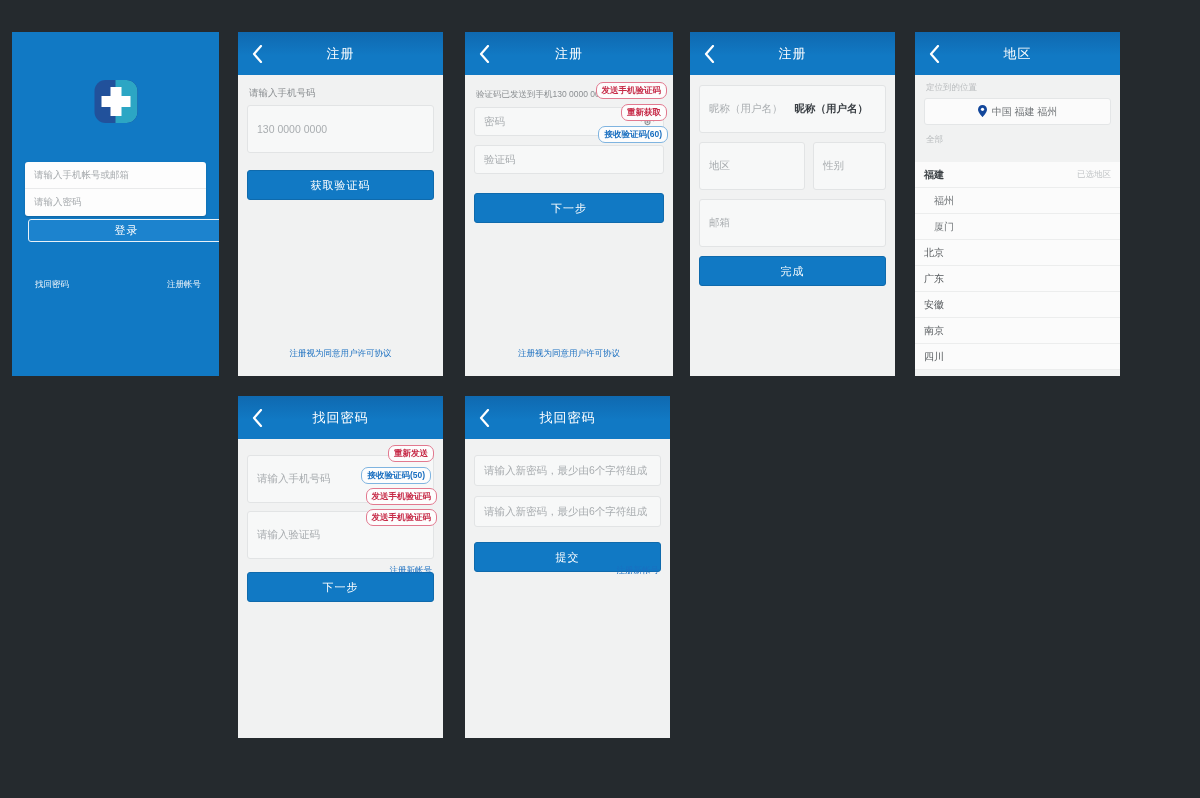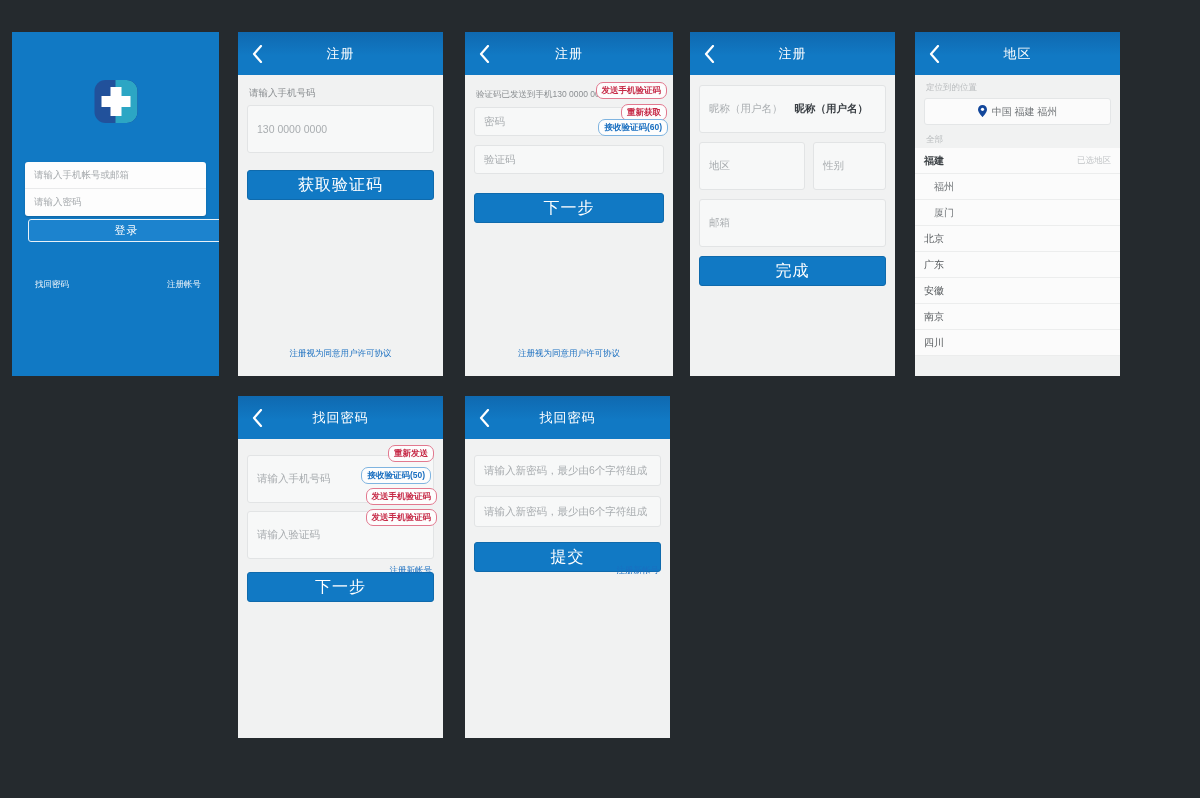--- a/index.html
+++ b/index.html
@@ -53,21 +53,21 @@
     position: relative;
   }
   .input.tall { height: 48px; }
   .input .val { color: #3a3f44; font-weight: bold; }
   .btn-primary {
     background: #1179c4;
     border: 1px solid #0f6aac;
     border-radius: 3px;
     height: 30px;
     display: flex; align-items: center; justify-content: center;
-    color: #fff; font-size: 16px; letter-spacing: 1px;
+    color: #fff; font-size: 11px; letter-spacing: 1px;
     cursor: pointer;
   }
   .pill {
     position: absolute;
     border-radius: 7px;
     background: #fdfdfd;
     font-size: 8.5px;
     padding: 2px 5px;
     line-height: 1.25;
     white-space: nowrap;
@@ -160,21 +160,21 @@
   #reg3 .btn-primary { margin-top: 9px; }
 
   
   #region { left: 915px; top: 32px; width: 205px; height: 344px; }
   #region .sect-label { font-size: 8.5px; color: #b9bcbe; margin: 7px 0 4px 2px; }
   .loc-box {
     background: #fbfbfb; border: 1px solid #e4e6e7; border-radius: 3px;
     height: 27px; display: flex; align-items: center; justify-content: center;
     gap: 5px; font-size: 10px; color: #6e7275;
   }
-  .all-label { font-size: 8.5px; color: #b9bcbe; margin: 9px 0 2px 2px; }
+  .all-label { font-size: 8.5px; color: #b9bcbe; margin: 9px 0 16px 2px; }
   .reg-list { background: #fbfbfb; }
   .reg-row {
     height: 26px; display: flex; align-items: center; justify-content: space-between;
     padding: 0 9px; font-size: 10px; color: #55595c;
     border-bottom: 1px solid #eceded;
     cursor: pointer;
   }
   .reg-row.prov { font-weight: bold; color: #3b4044; }
   .reg-row.child { padding-left: 19px; color: #6e7275; }
   .reg-row .tag { font-size: 8.5px; color: #c2c5c7; font-weight: normal; }
@@ -265,21 +265,21 @@
       </div>
       <div class="input">
         <span>验证码</span>
       </div>
       <div class="btn-primary">
         <span>下一步</span>
       </div>
     </div>
     <div class="pill red" style="right:6px; top:50px;">发送手机验证码</div>
     <div class="pill red" style="right:6px; top:72px;">重新获取</div>
-    <div class="pill blue" style="right:5px; top:87px;">接收验证码(60)</div>
+    <div class="pill blue" style="right:5px; top:94px;">接收验证码(60)</div>
     <div class="foot-link">注册视为同意用户许可协议</div>
   </div>
 
   <div class="screen" id="reg3">
     <div class="hdr">
       <div class="back">
         <svg width="11" height="18" viewBox="0 0 11 18">
             <polyline points="9,1 2,9 9,17" fill="none" stroke="#ffffff" stroke-width="2.2" stroke-linecap="round" stroke-linejoin="round"></polyline>
           </svg>
       </div>

